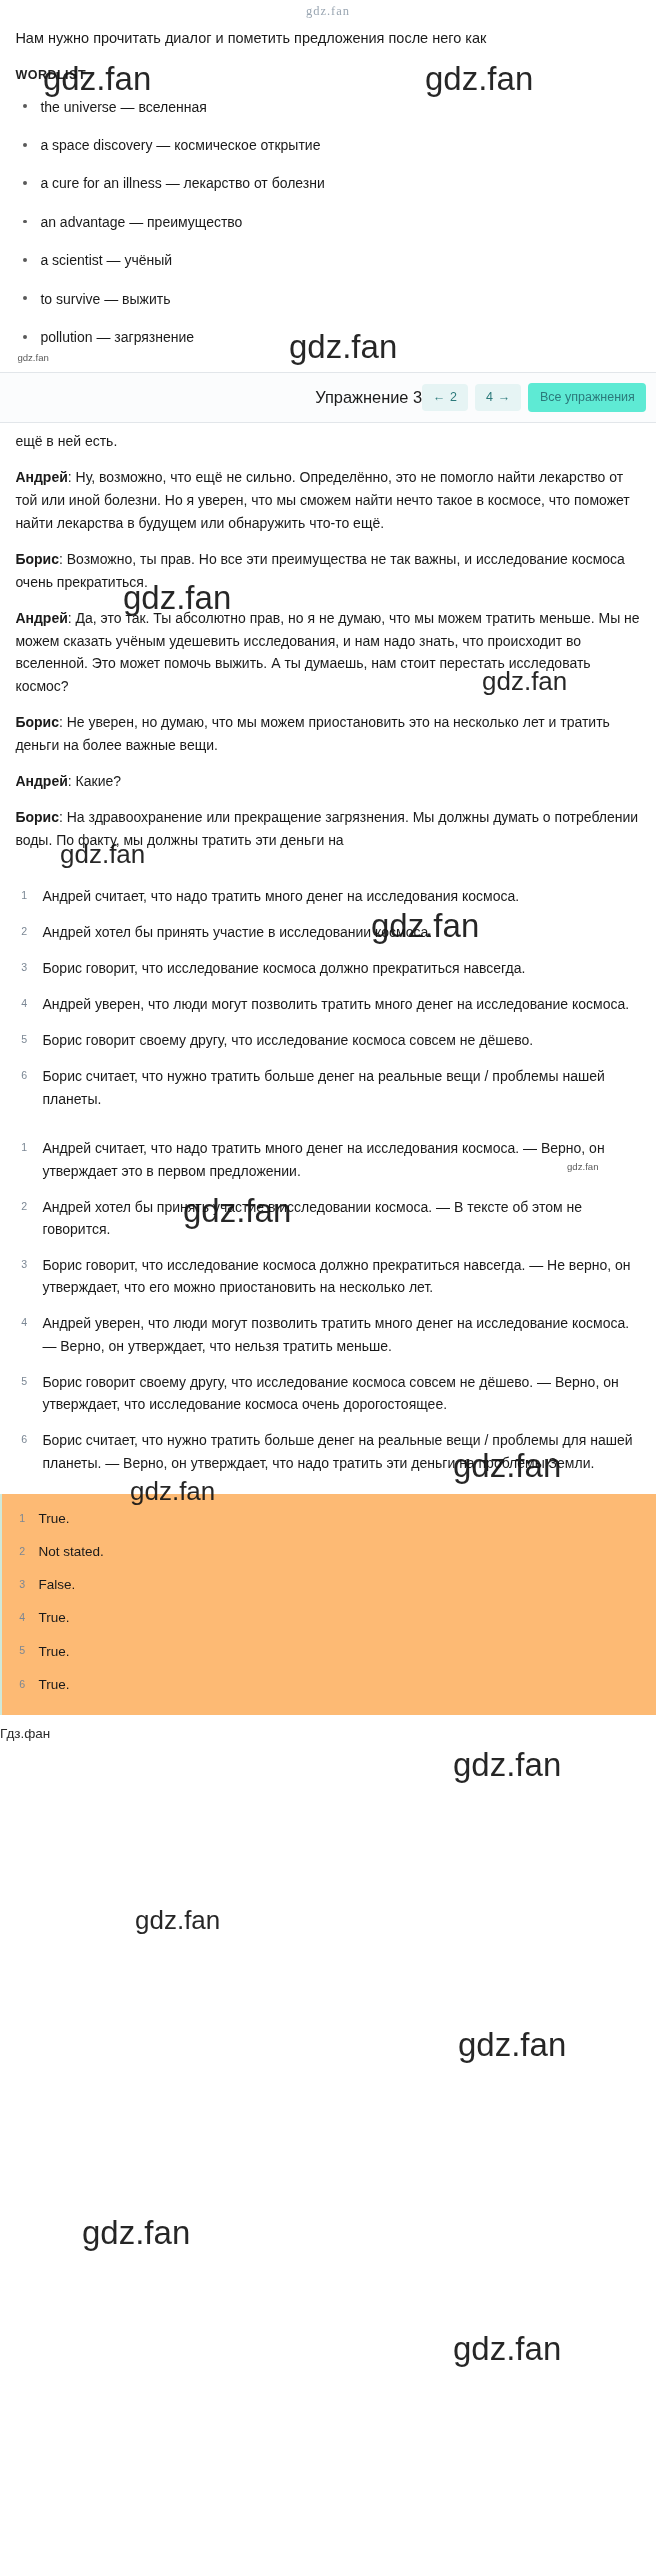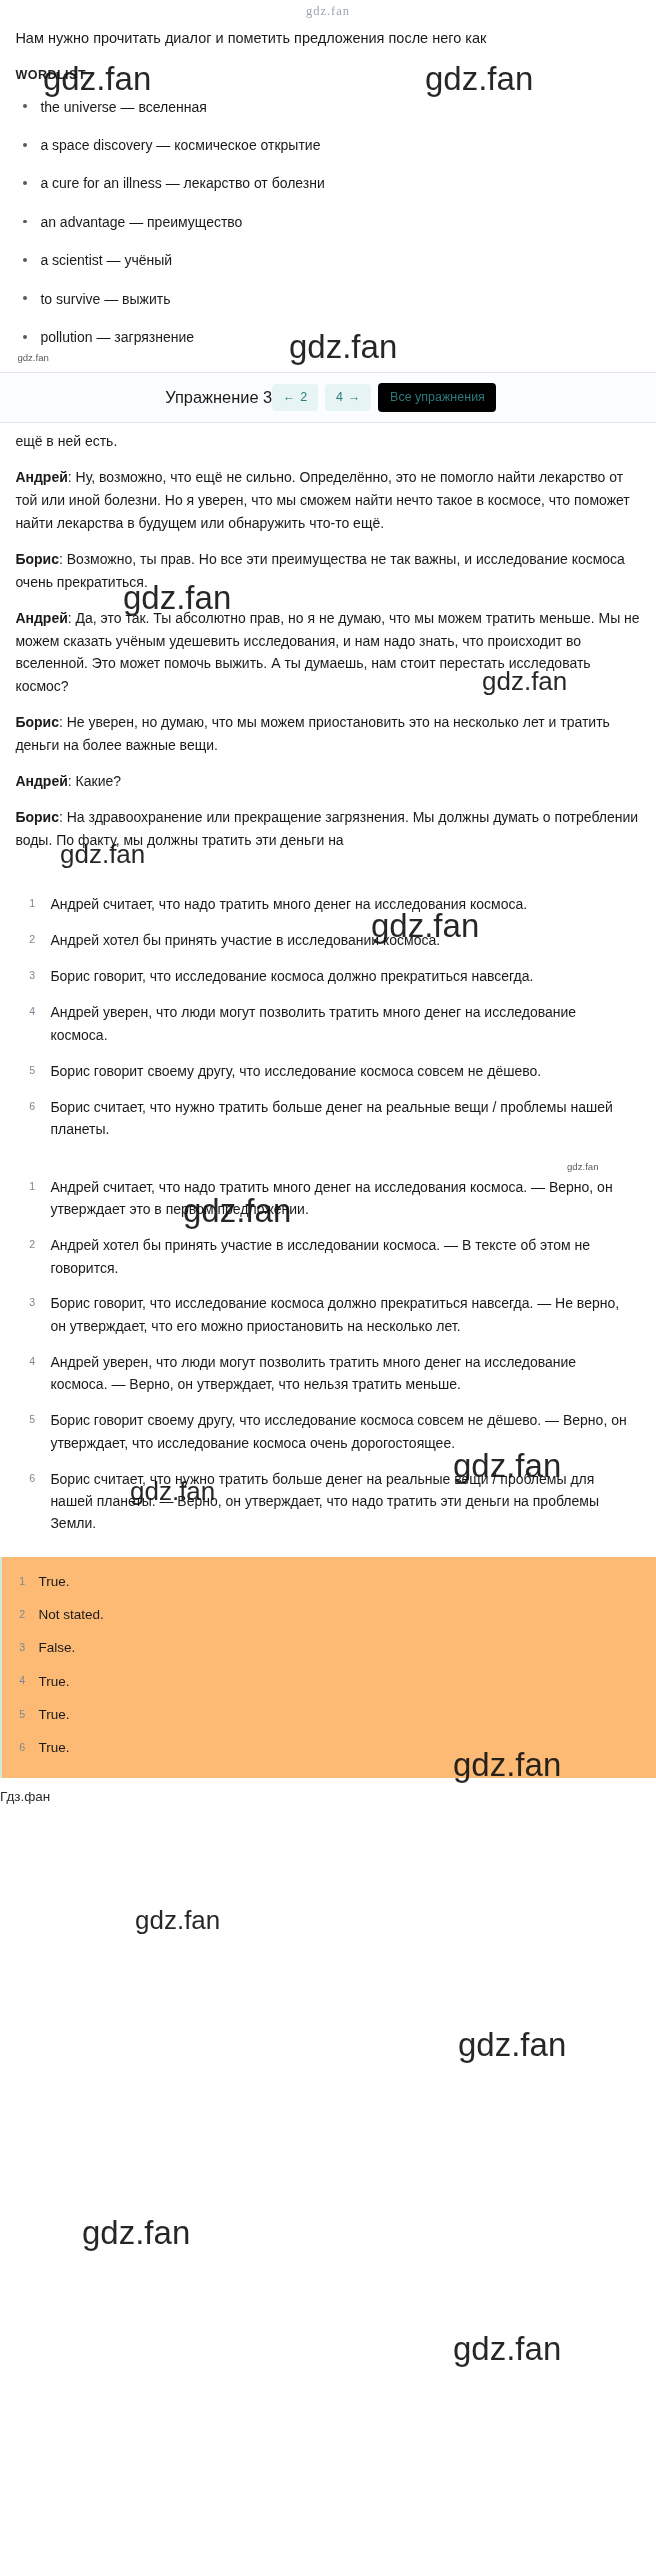--- a/index.html
+++ b/index.html
@@ -59,21 +59,21 @@
     left: 7.7px;
     top: 16.4px;
     width: 3.9px;
     height: 3.9px;
     border-radius: 50%;
     background: #5a5a5a;
   }
   .exercise-bar {
     display: flex;
     align-items: center;
-    justify-content: center;
+    justify-content: flex-end;
     border-top: 1px solid #e2e6ea;
     border-bottom: 1px solid #e2e6ea;
     background: #fbfcfd;
     padding: 9.6px 9.6px 9.6px 15.4px;
     margin-top: 5.8px;
   }
   .exercise-title {
     font-size: 16.4px;
     color: #1a1a1a;
   }
@@ -90,21 +90,21 @@
     font-size: 12.5px;
     padding: 6.8px 10.6px;
     display: flex;
     align-items: center;
     gap: 4.8px;
     cursor: pointer;
     font-family: "Liberation Sans", sans-serif;
   }
   .nav-btn .arrow { font-size: 12.5px; }
   .all-btn {
-    background: #000000;
+    background: #5eead4;
     color: #2c7a7b;
     border: none;
     border-radius: 3.9px;
     font-size: 12.5px;
     padding: 7.7px 11.6px;
     cursor: pointer;
     font-family: "Liberation Sans", sans-serif;
   }
   .dialog {
     padding: 7.7px 15.4px 3.9px 15.4px;
@@ -112,21 +112,21 @@
   .dialog p {
     font-size: 14px;
     line-height: 1.62;
     margin: 0 0 13.5px 0;
     color: #1a1a1a;
   }
   .dialog p b { font-weight: bold; }
   ol.tasks {
     list-style: none;
     counter-reset: tnum;
-    margin: 12px;
+    margin: 4px;
     padding: 5.8px 15.4px 3.9px 15.4px;
   }
   ol.tasks li {
     counter-increment: tnum;
     position: relative;
     font-size: 14px;
     line-height: 1.6;
     padding: 6.8px 0 6.8px 23px;
     color: #1a1a1a;
   }

